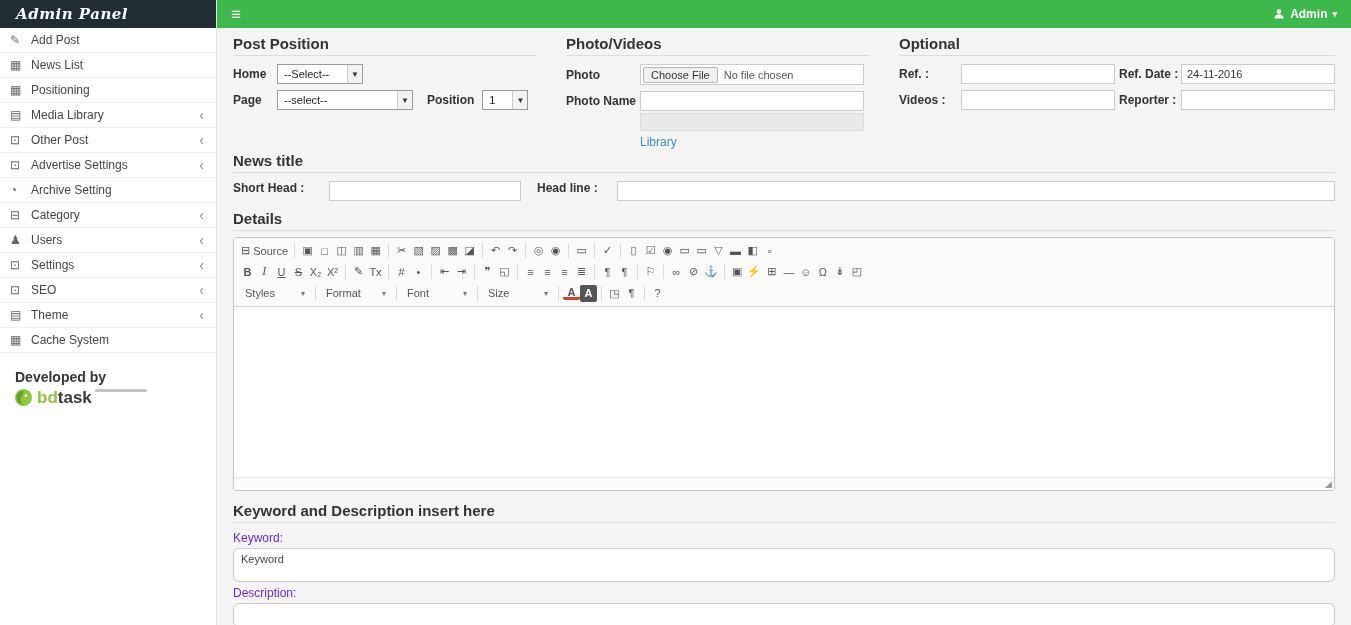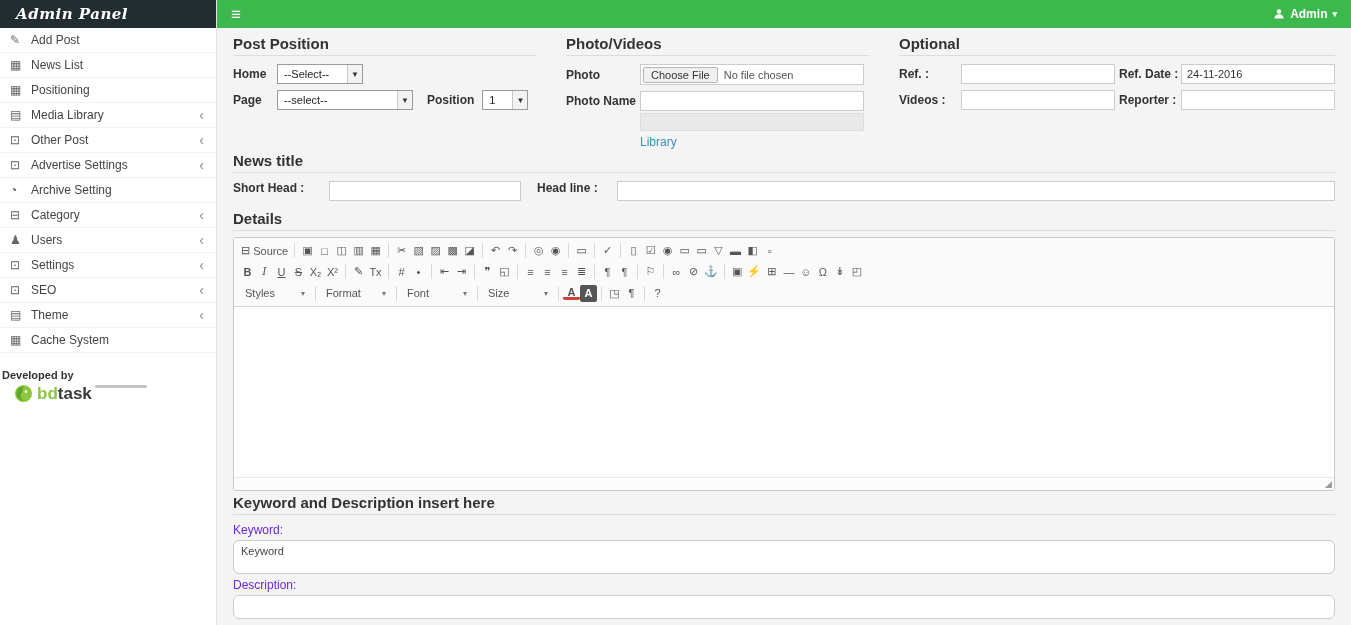--- a/index.html
+++ b/index.html
@@ -13,21 +13,21 @@
 
   
   .sidebar{width:217px;min-width:217px;background:var(--sidebar_bg);border-right:1px solid #e2e2e2;display:flex;flex-direction:column}
   .brand{height:28px;background:var(--brand_bg);color:#fff;display:flex;align-items:center;padding-left:16px;
          font-family:"DejaVu Serif",serif;font-style:italic;font-weight:bold;font-size:15px;letter-spacing:.5px}
   .side-nav{display:flex;flex-direction:column}
   .side-item{height:25px;display:flex;align-items:center;padding:0 12px 0 10px;border-bottom:1px solid #f1f1f1;cursor:pointer;color:#444;background:#fff}
   .si-icon{width:21px;color:#666;font-size:12px;text-align:left}
   .si-label{flex:1;font-size:12px}
   .si-chev{color:#888;font-size:14px;line-height:1}
-  .dev{margin:16px 0 3px 2px;font-size:11px;color:#333;font-weight:bold}
+  .dev{margin:16px 0 3px 15px;font-size:14px;color:#333;font-weight:bold}
   .logo{display:flex;align-items:center;gap:4px;margin-left:14px}
   .logo-text{font-weight:bold;font-size:17px;line-height:1}
   .logo-bd{color:var(--logo_green)}
   .logo-task{color:#3a3a3a}
   .logo-col{display:flex;flex-direction:row;gap:2px}
   .logo-tagline{width:52px;height:3px;background:#c3c3c3;border-radius:2px;margin-left:1px}
 
   
   .main{flex:1;display:flex;flex-direction:column;min-width:0}
   .topbar{height:28px;min-height:28px;background:var(--topbar_green);display:flex;align-items:center;padding:0 14px;color:#fff}
@@ -86,21 +86,21 @@
   .tb-s{text-decoration:line-through}
   .tb-tc{border-bottom:3px solid #cc4437;height:14px;font-weight:bold}
   .tb-bc{background:#555;color:#fff;font-weight:bold}
   .tb-dd{display:flex;align-items:center;height:18px;padding:0 6px;color:#555;font-size:11px;cursor:pointer;min-width:72px;justify-content:space-between}
   .dd-caret{font-size:8px;color:#777;margin-left:10px}
   .editor-body{height:170px;background:#fff;cursor:text}
   .editor-foot{height:13px;border-top:1px solid #e6e6e6;display:flex;justify-content:flex-end;align-items:center;padding-right:2px;background:#fcfcfc}
   .grip{font-size:9px;color:#999;cursor:nwse-resize;line-height:1}
 
   
-  .kw-head{margin-top:0}
+  .kw-head{margin-top:8px}
   .kw-label{margin:1px 0 3px;color:#6d28d9;font-size:12px}
   textarea.kw{display:block;width:100%;border:1px solid #ccc;border-radius:6px;font-family:inherit;font-size:11px;padding:4px 7px;resize:none;color:#444;background:#fff;outline:none}
   .kw1{height:34px}
   .kw2{height:24px}
 </style>
 </head>
 <body>
 
 <div class="app">
 

